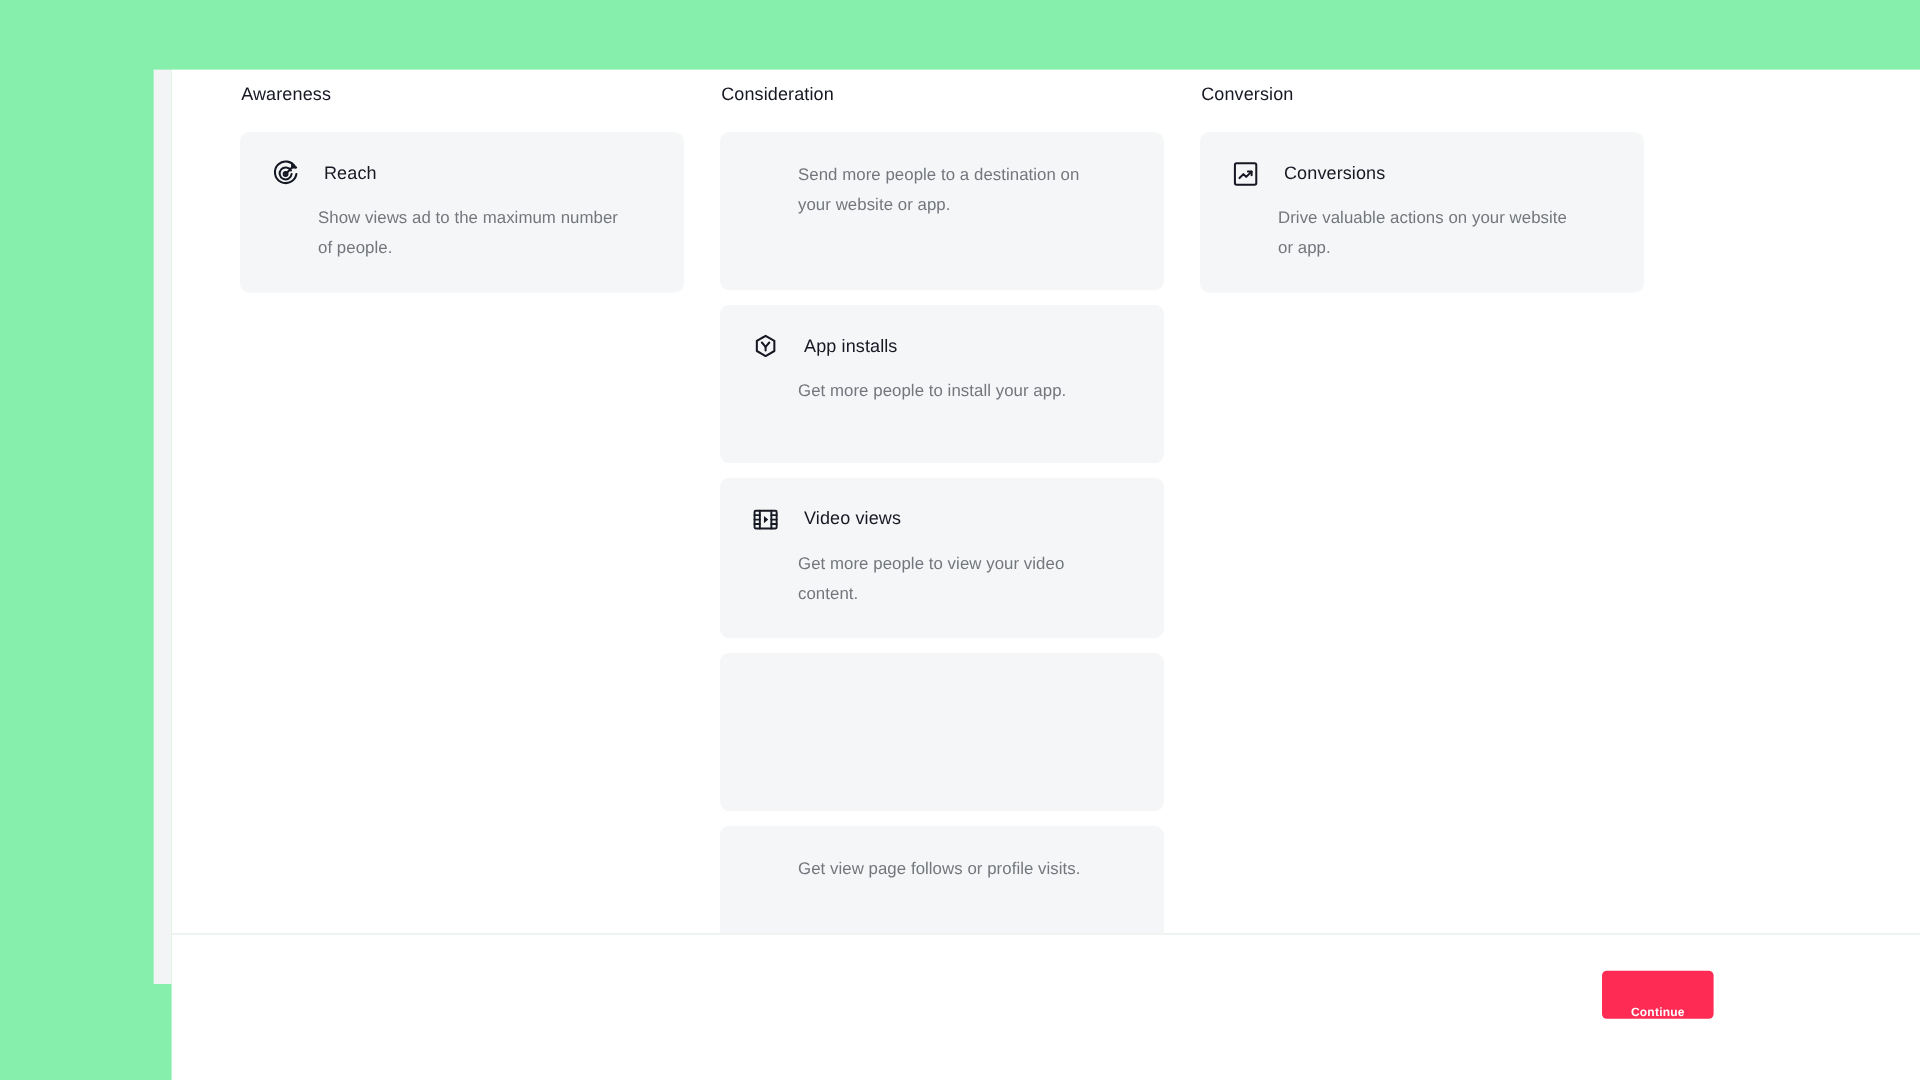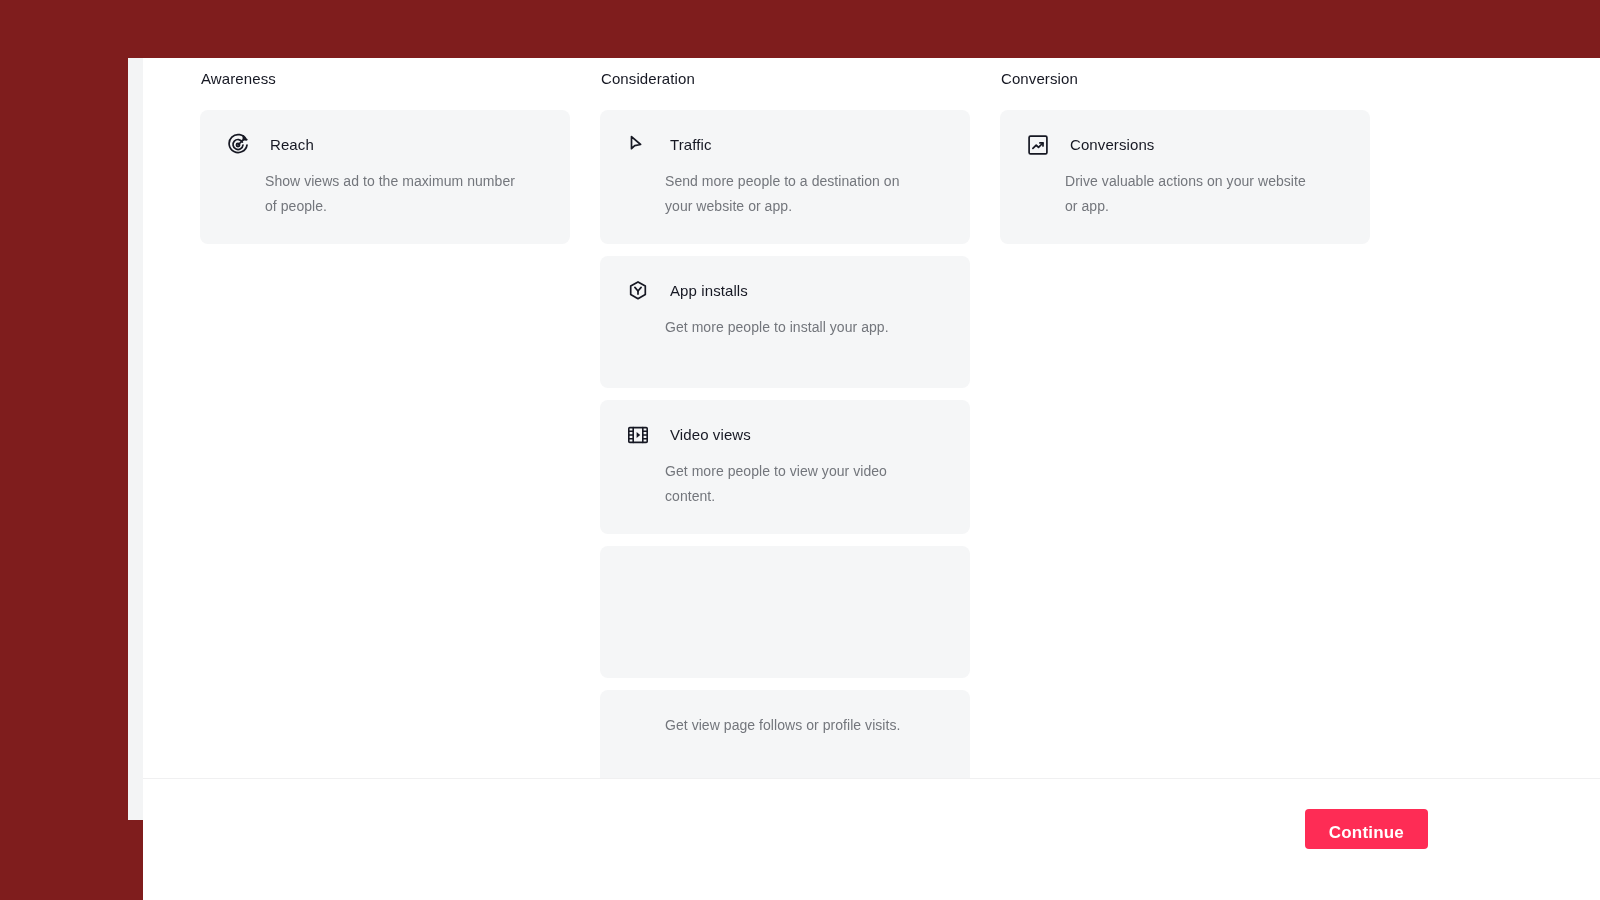--- a/index.html
+++ b/index.html
@@ -10,21 +10,21 @@
     overflow: hidden;
     background: #ffffff;
     font-family: "Liberation Sans", sans-serif;
     -webkit-font-smoothing: antialiased;
   }
 
   .app {
     position: relative;
     width: 1600px;
     height: 900px;
-    background: #7f1d1d;
+    background: #86efac;
   }
 
   
   .sidebar-edge {
     position: absolute;
     left: 128px;
     top: 58px;
     width: 15px;
     height: 762px;
     background: #f3f4f5;
@@ -139,24 +139,24 @@
     display: flex;
     align-items: center;
   }
 
   .continue-btn {
     background: #fe2c55;
     color: #ffffff;
     border: none;
     border-radius: 4px;
     font-family: "Liberation Sans", sans-serif;
-    font-size: 17px;
+    font-size: 10px;
     font-weight: 700;
     letter-spacing: 0.2px;
-    padding: 4px 24px;
+    padding: 16px 24px;
     height: 40px;
     line-height: 40px;
     cursor: pointer;
     white-space: nowrap;
   }
 </style>
 </head>
 <body>
 
 <div class="app">
@@ -183,28 +183,20 @@
             <span class="obj-title">Reach</span>
           </div>
           <div class="obj-desc">Show views ad to the maximum number of people.</div>
         </div>
       </div>
 
       <div class="column">
         <div class="column-heading">Consideration</div>
 
         <div class="obj-card card-h-traffic">
-          <div class="obj-head">
-            <span class="obj-icon">
-              <svg width="24" height="24" viewBox="0 0 24 24" fill="none" stroke="currentColor" stroke-width="1.7" stroke-linecap="round" stroke-linejoin="round">
-                <path d="M5.5 3.6v12.1l3.2-3.1 5.9-1.1z"></path>
-              </svg>
-            </span>
-            <span class="obj-title">Traffic</span>
-          </div>
           <div class="obj-desc">Send more people to a destination on your website or app.</div>
         </div>
 
         <div class="obj-card card-h-app">
           <div class="obj-head">
             <span class="obj-icon">
               <svg width="24" height="24" viewBox="0 0 24 24" fill="none" stroke="currentColor" stroke-width="1.7" stroke-linecap="round" stroke-linejoin="round">
                 <path d="M12 2.9l7.3 4.2v8.4L12 19.7l-7.3-4.2V7.1z"></path>
                 <path d="M8.9 8.4L12 12v3.1"></path>
                 <path d="M15.1 8.4L12 12"></path>

